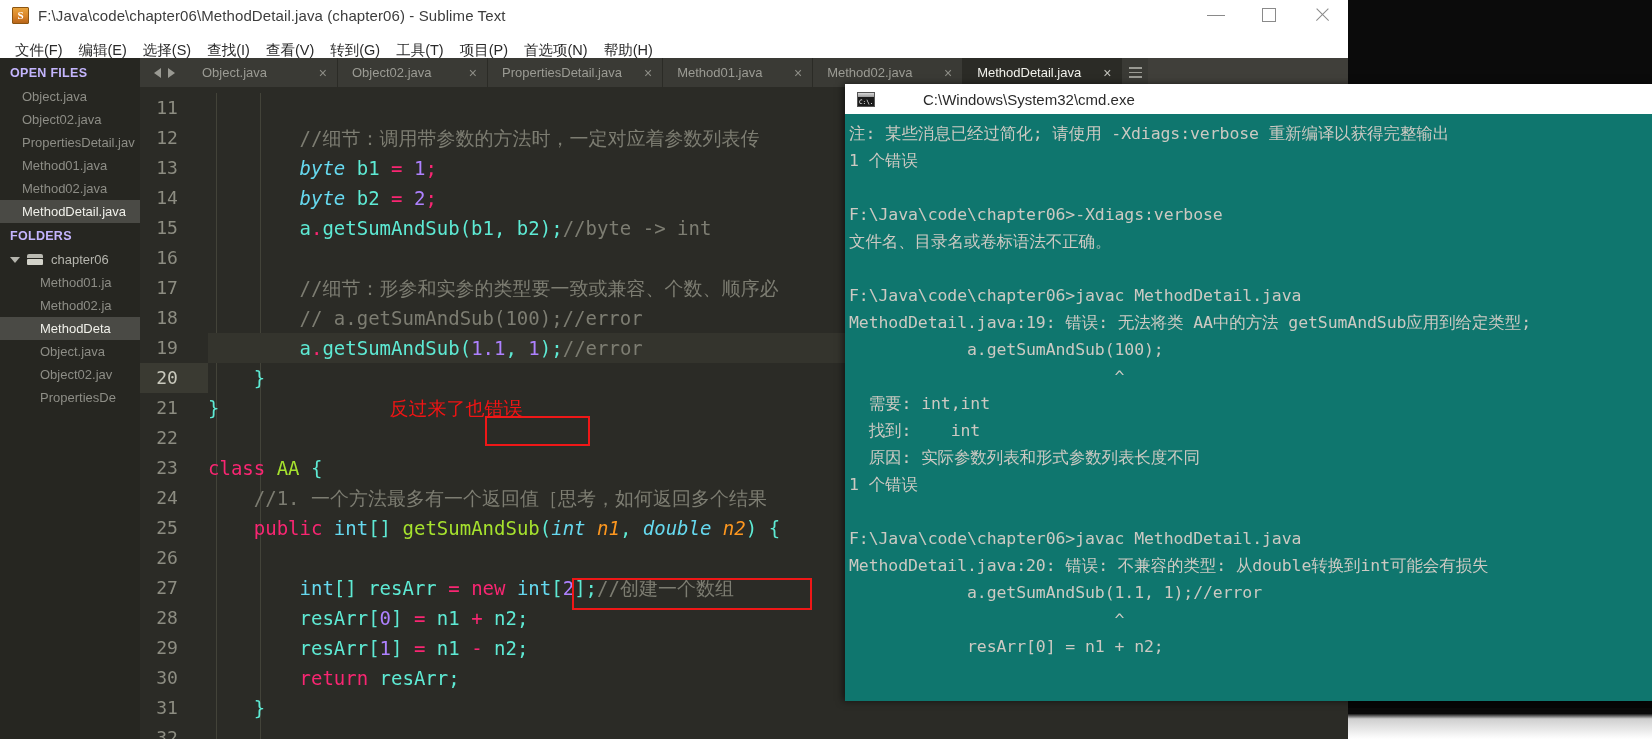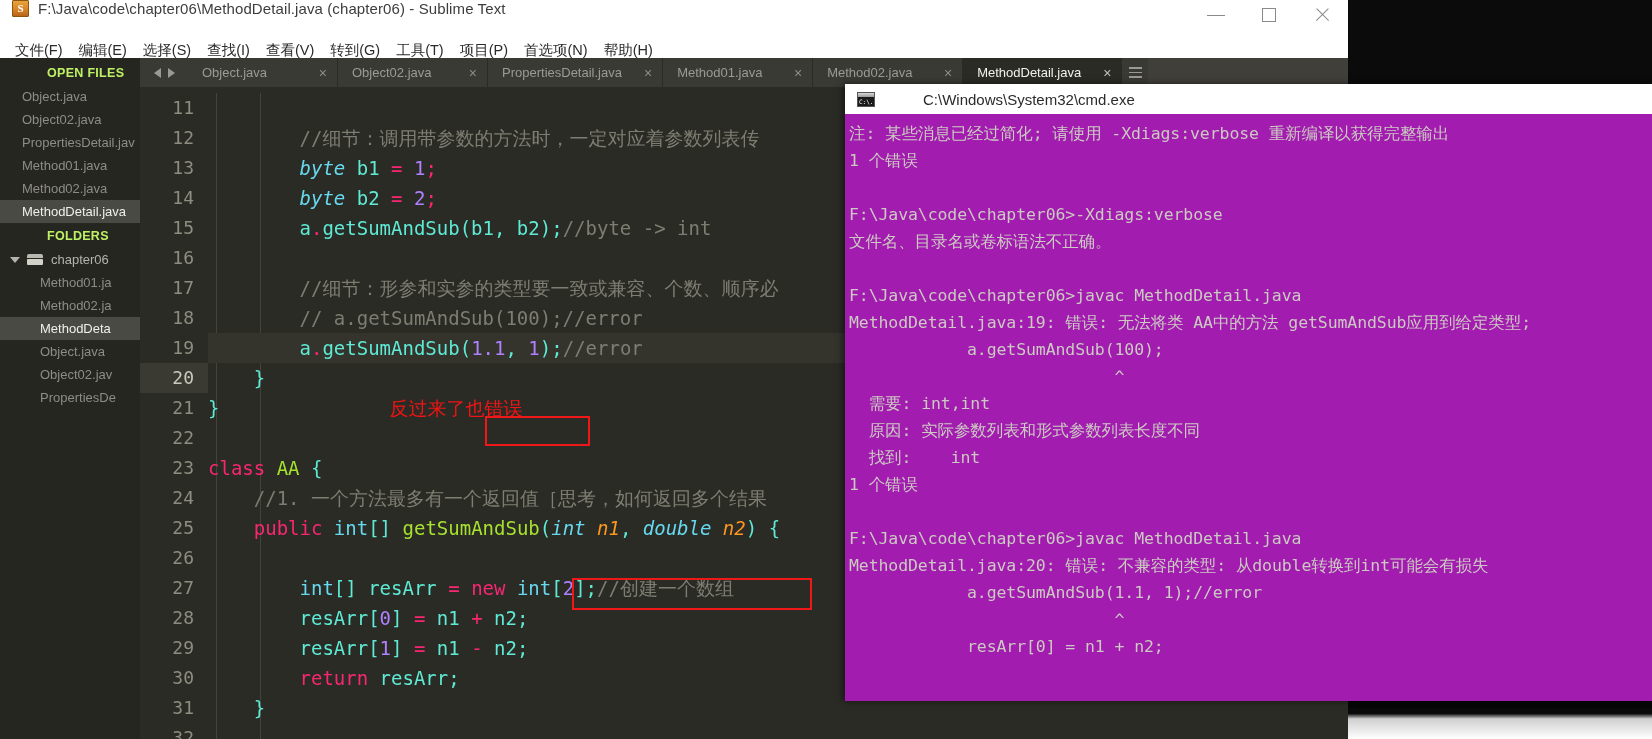--- a/index.html
+++ b/index.html
@@ -33,21 +33,21 @@
     position: absolute; left: 0; top: 0; width: 1348px; height: 739px;
     background: #2e2e2b;
     overflow: hidden;
   }
 
   
   .title-bar {
     position: relative;
     height: 30px; width: 100%;
     background: #ffffff;
-    display: flex; 
+    display: flex; align-items: center;
   }
   .title-icon {
     width: 17px; height: 17px; margin-left: 12px; margin-right: 9px;
     flex: 0 0 auto;
     background: linear-gradient(to bottom, #e8a33d 0%, #d98428 55%, #b8651a 100%);
     border: 1px solid #8c5511;
     border-radius: 1px;
     position: relative;
     display: flex; align-items: center; justify-content: center;
   }
@@ -107,25 +107,24 @@
 
   
   .sidebar {
     width: 140px; flex: 0 0 140px;
     background: #262621;
     padding-top: 2px;
     overflow: hidden;
     position: relative;
   }
   .side-heading {
-    font-size: 12.5px; font-weight: bold; color: #bef264;
+    font-size: 12.5px; font-weight: bold; color: #c4b5fd;
     letter-spacing: 0.3px;
     padding: 6px 0 5px 10px;
     font-family: "Liberation Sans", sans-serif;
-    margin-left: 37px;
   }
   .side-file {
     font-size: 13px; color: #8d8d86;
     padding: 4px 0 4px 22px;
     white-space: nowrap; overflow: hidden;
     font-family: "Liberation Sans", sans-serif;
   }
   .side-file.active {
     background: #4a4a45; color: #f0f0ea;
   }
@@ -209,21 +208,21 @@
 
   
   .code-area {
     position: absolute; left: 0; top: 31px; right: 0; bottom: 0;
     display: flex;
     background: #2b2b26;
   }
   .gutter {
     width: 68px; flex: 0 0 68px;
     padding-top: 4px;
-    text-align: right;
+    text-align: center;
     background: #2b2b26;
   }
   .gutter .ln {
     height: 30px; line-height: 30px;
     padding-right: 14px;
     font-family: "DejaVu Sans Mono", monospace;
     font-size: 18px;
     color: #8d8d82;
   }
   .gutter .ln.cur { background: #3a3a32; color: #c9c9bd; }
@@ -303,21 +302,21 @@
     content: "C:\\."; position: absolute; left: 1px; bottom: 0px;
     font-family: "DejaVu Sans Mono", monospace; font-size: 6px; color: #fff;
     line-height: 8px; white-space: nowrap;
   }
   .cmd-title-text {
     font-size: 15px; color: #2b2b2b;
     font-family: "Liberation Sans", sans-serif;
   }
   .cmd-body {
     width: 100%; height: 587px;
-    background: #a21caf;
+    background: #0f766e;
     padding: 6px 0 0 4px;
     overflow: hidden;
   }
   .tl {
     font-family: "DejaVu Sans Mono", "Liberation Mono", monospace;
     font-size: 16.5px;
     line-height: 27px;
     color: #ccc9c2;
     white-space: pre;
     letter-spacing: -0.1px;
@@ -522,22 +521,22 @@
       <div class="tl">1 个错误</div>
       <div class="tl blank">&nbsp;</div>
       <div class="tl">F:\Java\code\chapter06&gt;-Xdiags:verbose</div>
       <div class="tl">文件名、目录名或卷标语法不正确。</div>
       <div class="tl blank">&nbsp;</div>
       <div class="tl">F:\Java\code\chapter06&gt;javac MethodDetail.java</div>
       <div class="tl">MethodDetail.java:19: 错误: 无法将类 AA中的方法 getSumAndSub应用到给定类型;</div>
       <div class="tl">            a.getSumAndSub(100);</div>
       <div class="tl">                           ^</div>
       <div class="tl">  需要: int,int</div>
+      <div class="tl">  找到:    int</div>
       <div class="tl">  原因: 实际参数列表和形式参数列表长度不同</div>
-      <div class="tl">  找到:    int</div>
       <div class="tl">1 个错误</div>
       <div class="tl blank">&nbsp;</div>
       <div class="tl">F:\Java\code\chapter06&gt;javac MethodDetail.java</div>
       <div class="tl">MethodDetail.java:20: 错误: 不兼容的类型: 从double转换到int可能会有损失</div>
       <div class="tl">            a.getSumAndSub(1.1, 1);//error</div>
       <div class="tl">                           ^</div>
       <div class="tl">            resArr[0] = n1 + n2;</div>
       <div class="tl blank">                             ^</div>
       <div class="tl"></div>
 

